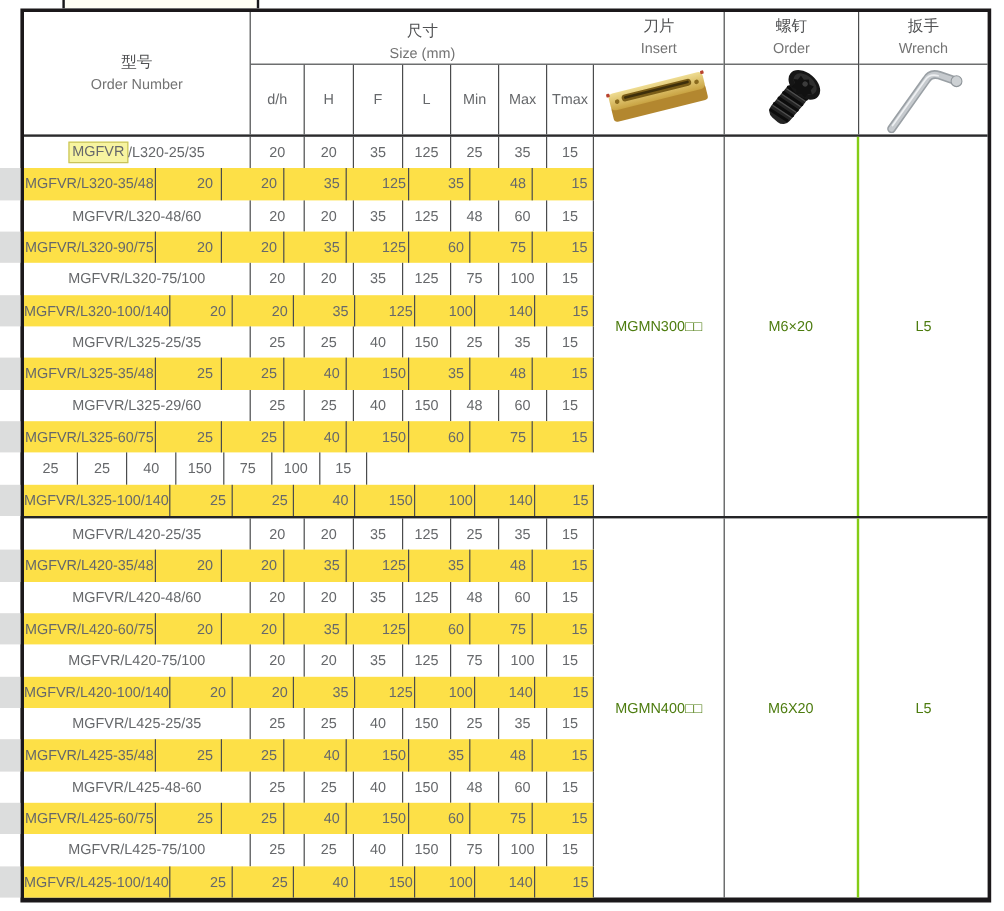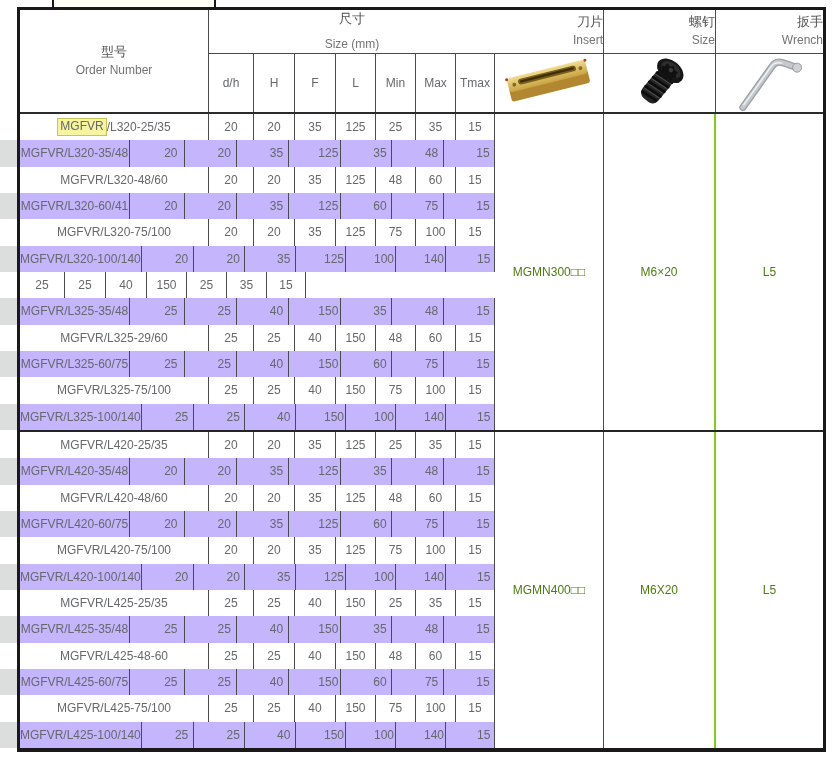--- a/index.html
+++ b/index.html
@@ -21,41 +21,41 @@
     border:3px solid #1b181a;border-bottom-width:4px;
     display:flex;flex-direction:column;
   }
   .hdr{flex:0 0 104px;display:flex;border-bottom:2px solid #2b2b2d;box-sizing:border-box;}
   .zh{font-size:13px;color:#4f5052;line-height:1.45;}
   .en{font-size:12px;color:#737373;line-height:1.45;}
   .h-order{width:189px;box-sizing:border-box;border-right:1px solid #4a4b4d;
     display:flex;flex-direction:column;justify-content:center;align-items:center;}
   .h-size{width:286px;display:flex;flex-direction:column;box-sizing:border-box;}
   .h-size-label{height:44px;box-sizing:border-box;border-bottom:1px solid #4a4b4d;
-    display:flex;flex-direction:column;justify-content:space-between;align-items:center;}
+    display:flex;flex-direction:column;justify-content:flex-end;align-items:center;}
   .h-size-cols{flex:1;display:flex;}
   .h-col{display:flex;flex-direction:column;box-sizing:border-box;}
   .h-col .lab{height:44px;box-sizing:border-box;border-bottom:1px solid #4a4b4d;
-    display:flex;flex-direction:column;justify-content:center;align-items:flex-end;}
+    display:flex;flex-direction:column;justify-content:center;align-items:center;}
   .h-col .pic{flex:1;display:flex;align-items:center;justify-content:center;overflow:hidden;}
   .w-insert{width:109px;border-right:1px solid #4a4b4d;}
   .w-screw{width:112px;border-right:1px solid #4a4b4d;}
   .w-wrench{flex:1;}
   .cell{box-sizing:border-box;border-right:1px solid #4a4b4d;
     display:flex;align-items:center;justify-content:center;
     font-size:12px;color:#66686b;white-space:nowrap;}
   .c-order{width:189px;}
   .c0{width:45px}.c1{width:41px}.c2{width:41px}.c3{width:40px}
   .c4{width:40px}.c5{width:40px}.c6{width:39px}
   .tbody{flex:1;display:flex;flex-direction:column;}
   .group{flex:1;display:flex;box-sizing:border-box;}
   .group.first{border-bottom:2px solid #242426;}
   .rows-col{width:475px;display:flex;flex-direction:column;justify-content:space-between;}
   .g-row{flex:1;display:flex;position:relative;}
-  .g-row.striped{background:#c4b5fd;gap:28px;}
+  .g-row.striped{background:#fde047;gap:28px;}
   .g-row.striped::before{
     content:"";position:absolute;left:-20px;top:0;bottom:0;width:17px;
     background:#dcdddd;pointer-events:none;
   }
   .merged{box-sizing:border-box;display:flex;align-items:center;justify-content:center;
     font-size:12px;color:#4d7c0f;white-space:nowrap;}
   .m-insert{width:109px;border-right:1px solid #4a4b4d;}
   .m-screw{width:112px;border-right:2px solid #84cc16;}
   .m-wrench{flex:1;}
   .hl{
@@ -115,21 +115,21 @@
             <rect x="6.5" y="12.5" width="3" height="3" rx="1" fill="#b8422e"></rect>
             <rect x="90.5" y="12.5" width="3" height="3" rx="1" fill="#b8422e"></rect>
           </g>
         </svg>
       </div>
     </div>
 
     <div class="h-col w-screw">
       <div class="lab">
         <div class="zh">螺钉</div>
-        <div class="en">Size</div>
+        <div class="en">Order</div>
       </div>
       <div class="pic">
         <svg width="72" height="56" viewBox="0 0 72 56">
           <g transform="rotate(40 36 28)">
             <rect x="26" y="16" width="20" height="34" rx="7" fill="#242424"></rect>
             <g stroke="#0c0c0c" stroke-width="2.6" stroke-linecap="round">
               <line x1="27" y1="22" x2="45" y2="20"></line>
               <line x1="27" y1="28" x2="45" y2="26"></line>
               <line x1="27" y1="34" x2="45" y2="32"></line>
               <line x1="27" y1="40" x2="45" y2="38"></line>
@@ -193,21 +193,21 @@
             <div class="cell c-order">MGFVR/L320-48/60</div>
             <div class="cell c0">20</div>
             <div class="cell c1">20</div>
             <div class="cell c2">35</div>
             <div class="cell c3">125</div>
             <div class="cell c4">48</div>
             <div class="cell c5">60</div>
             <div class="cell c6">15</div>
           </div>
           <div class="g-row striped">
-            <div class="cell c-order">MGFVR/L320-60/41</div>
+            <div class="cell c-order">MGFVR/L320-90/75</div>
             <div class="cell c0">20</div>
             <div class="cell c1">20</div>
             <div class="cell c2">35</div>
             <div class="cell c3">125</div>
             <div class="cell c4">60</div>
             <div class="cell c5">75</div>
             <div class="cell c6">15</div>
           </div>
           <div class="g-row">
             <div class="cell c-order">MGFVR/L320-75/100</div>
@@ -223,20 +223,21 @@
             <div class="cell c-order">MGFVR/L320-100/140</div>
             <div class="cell c0">20</div>
             <div class="cell c1">20</div>
             <div class="cell c2">35</div>
             <div class="cell c3">125</div>
             <div class="cell c4">100</div>
             <div class="cell c5">140</div>
             <div class="cell c6">15</div>
           </div>
           <div class="g-row">
+            <div class="cell c-order">MGFVR/L325-25/35</div>
             <div class="cell c0">25</div>
             <div class="cell c1">25</div>
             <div class="cell c2">40</div>
             <div class="cell c3">150</div>
             <div class="cell c4">25</div>
             <div class="cell c5">35</div>
             <div class="cell c6">15</div>
           </div>
           <div class="g-row striped">
             <div class="cell c-order">MGFVR/L325-35/48</div>
@@ -262,21 +263,20 @@
             <div class="cell c-order">MGFVR/L325-60/75</div>
             <div class="cell c0">25</div>
             <div class="cell c1">25</div>
             <div class="cell c2">40</div>
             <div class="cell c3">150</div>
             <div class="cell c4">60</div>
             <div class="cell c5">75</div>
             <div class="cell c6">15</div>
           </div>
           <div class="g-row">
-            <div class="cell c-order">MGFVR/L325-75/100</div>
             <div class="cell c0">25</div>
             <div class="cell c1">25</div>
             <div class="cell c2">40</div>
             <div class="cell c3">150</div>
             <div class="cell c4">75</div>
             <div class="cell c5">100</div>
             <div class="cell c6">15</div>
           </div>
           <div class="g-row striped">
             <div class="cell c-order">MGFVR/L325-100/140</div>

